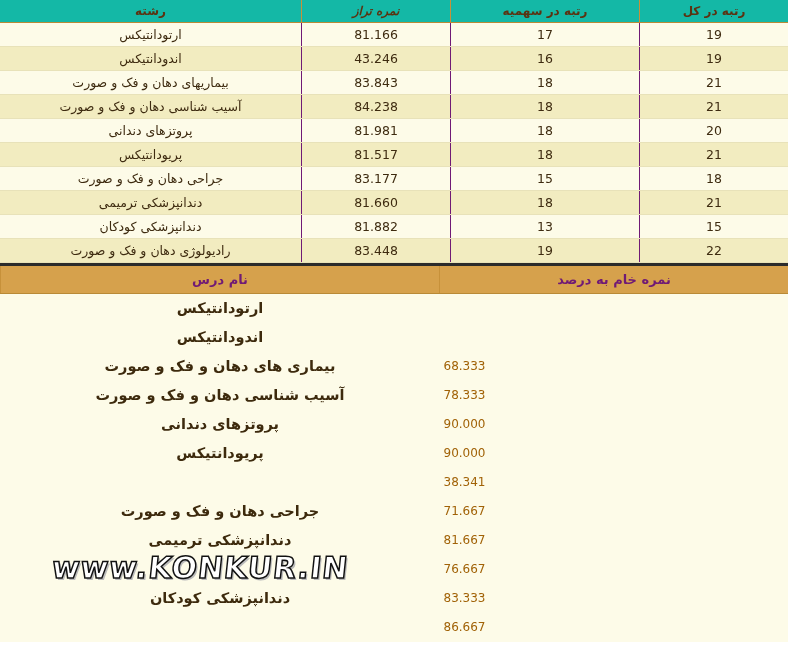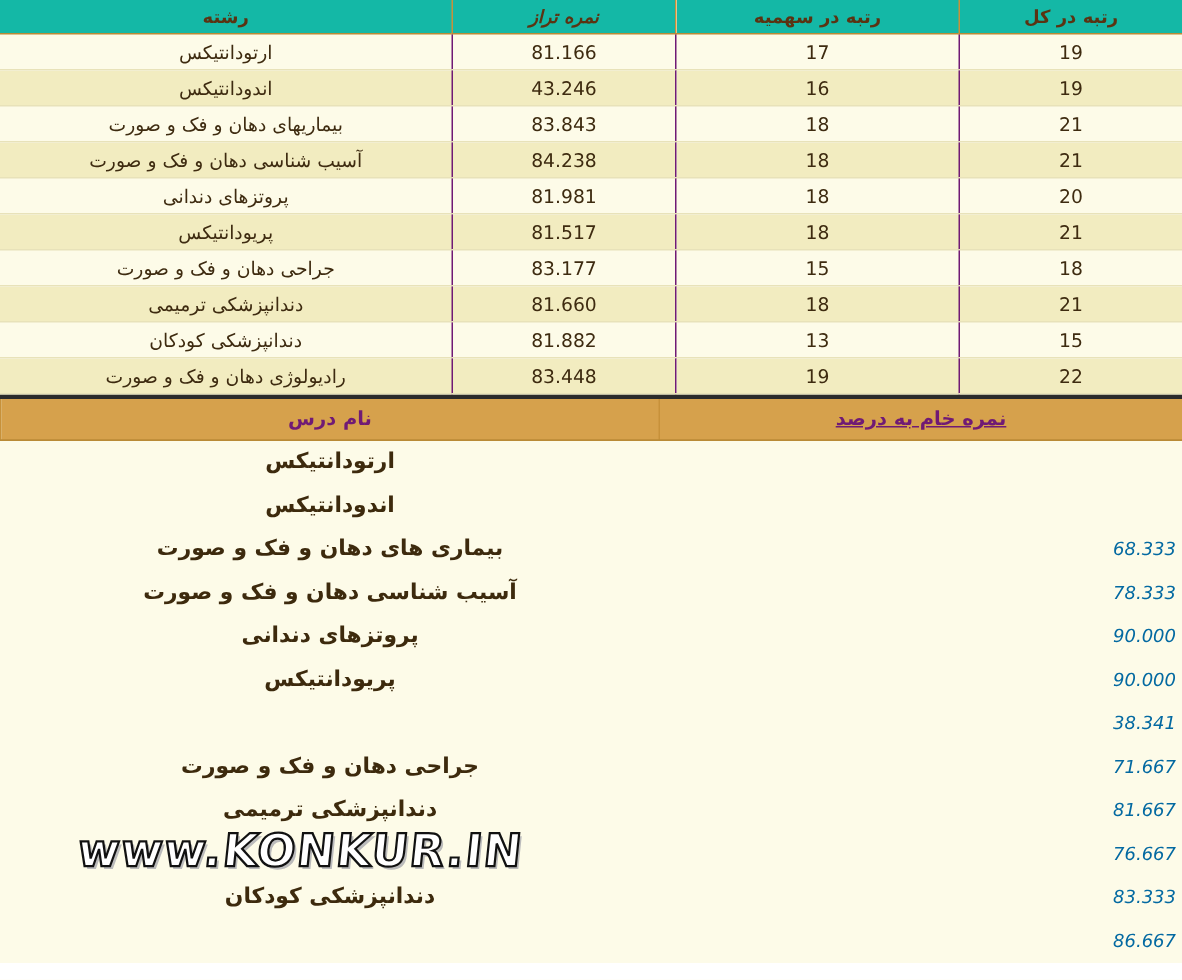--- a/index.html
+++ b/index.html
@@ -82,37 +82,36 @@
   table.grid2 th {
     background: #d6a14c;
     color: #701a75;
     font-size: 13px;
     font-weight: bold;
     padding: 6px 4px;
     text-align: center;
     border-left: 1px solid #c7913a;
     border-bottom: 1px solid #b98a36;
   }
-  table.grid2 th.c-raw { width: 340px; text-decoration: underline; }
+  table.grid2 th.c-raw { width: 340px; }
   table.grid2 td {
     font-size: 14px;
     color: #3e2b10;
     padding: 2px 4px;
     height: 25px;
     line-height: 23px;
     background: #fdfbe8;
     overflow: hidden;
     white-space: nowrap;
   }
   table.grid2 td.raw {
-    text-align: right;
+    text-align: left;
     font-size: 12px;
     width: 340px;
-    color: #0369a1;
-    font-style: italic;
+    color: #a16207;
   }
   table.grid2 td.lesson {
     text-align: center;
     font-weight: bold;
     font-size: 14.5px;
     color: #3d2a0d;
   }
 
   
   .watermark {

